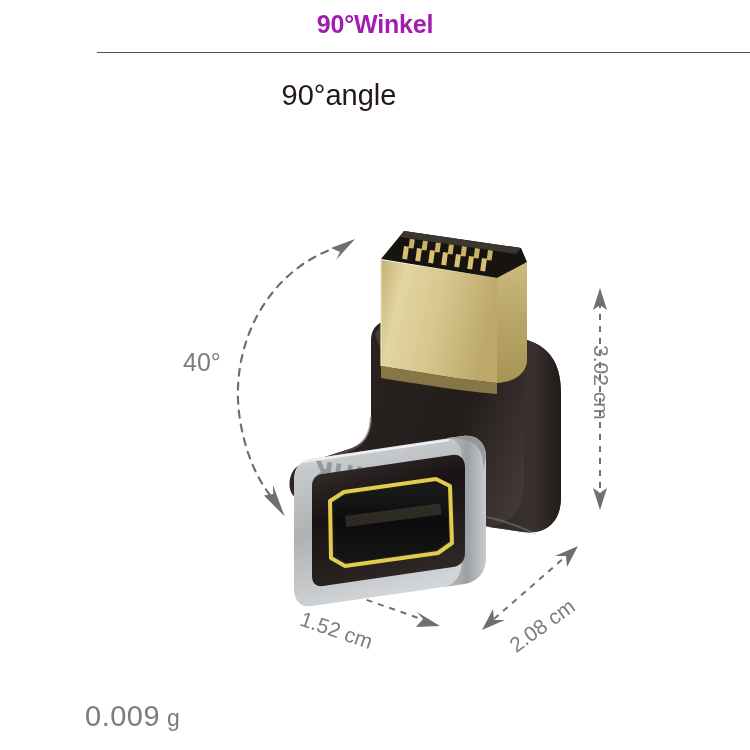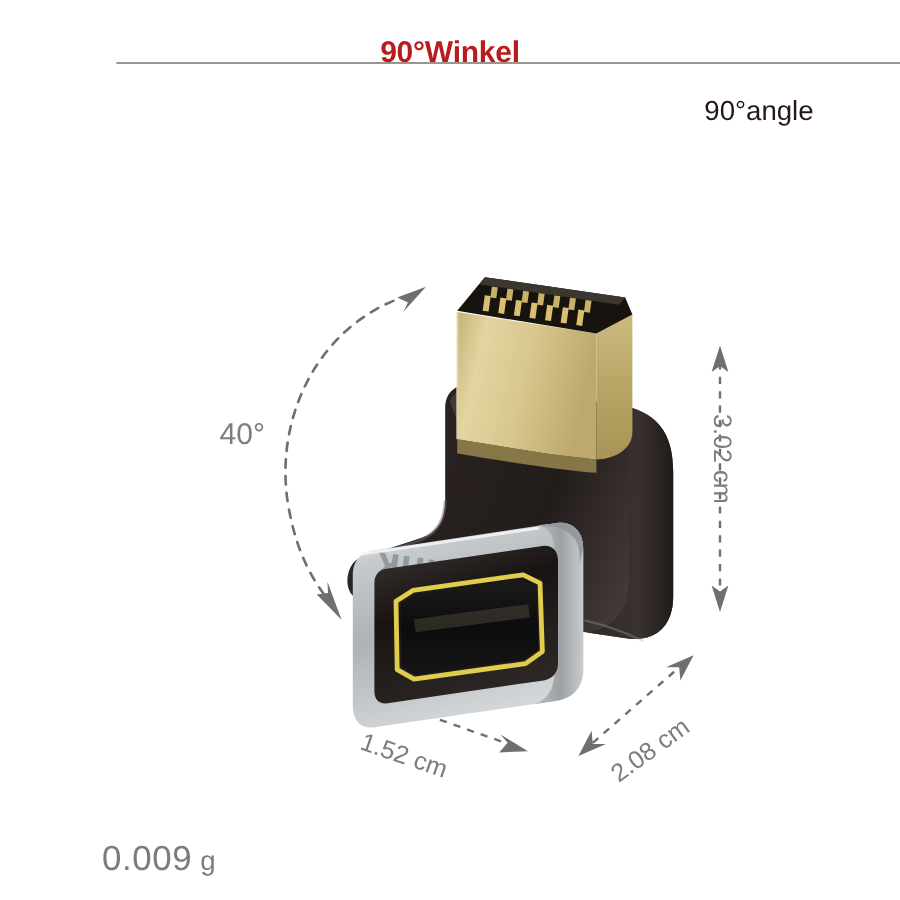--- a/index.html
+++ b/index.html
@@ -24,40 +24,39 @@
 
   
   .header-title {
     position: absolute;
     top: 10px;
     left: 0;
     width: 750px;
     text-align: center;
     font-size: 25px;
     font-weight: bold;
-    color: #b91c1c;
+    color: #a21caf;
     letter-spacing: -0.2px;
     font-family: "Liberation Sans", sans-serif;
-    margin-top: 20px;
   }
   .header-rule {
     position: absolute;
     top: 52px;
     left: 97px;
     width: 653px;
     height: 1px;
     background: #5a4f4c;
   }
   .header-subtitle {
     position: absolute;
     top: 79px;
     left: 0;
     width: 678px;
-    text-align: right;
-    font-size: 23px;
+    text-align: center;
+    font-size: 29px;
     font-weight: normal;
     color: #231815;
     font-family: "Liberation Sans", sans-serif;
   }
 
   
   .weight-label {
     position: absolute;
     left: 85px;
     top: 700px;

